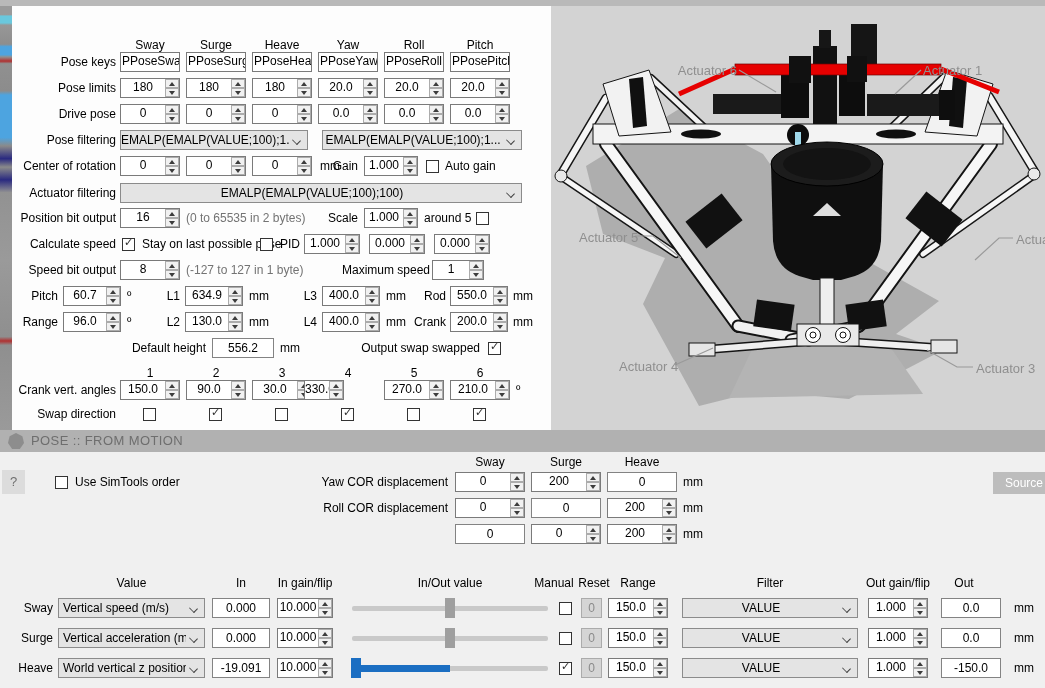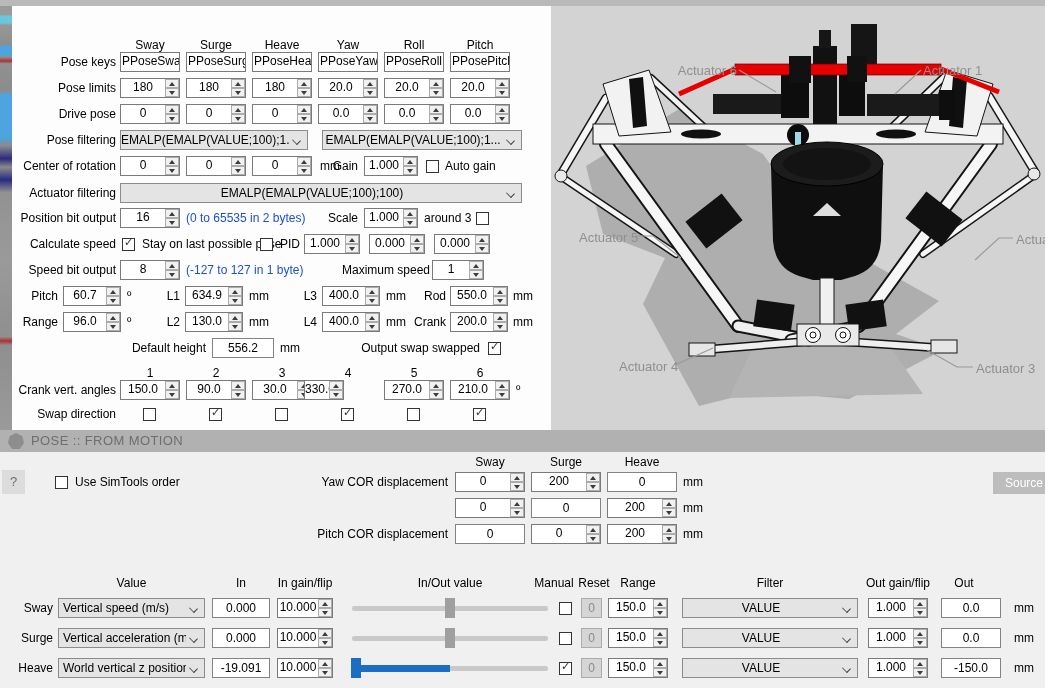--- a/index.html
+++ b/index.html
@@ -1,21 +1,21 @@
 <!DOCTYPE html>
 <html><head>
 <meta charset="utf-8">
 <style>
   html,body{margin:0;padding:0;background:#f0f0f0;font-family:"Liberation Sans","DejaVu Sans",sans-serif;}
   #stage{position:relative;width:1045px;height:688px;overflow:hidden;background:#f0f0f0;}
   .abs{position:absolute;}
   .lab{position:absolute;font-size:12px;line-height:20px;white-space:nowrap;color:#000;}
   .lab.r{text-align:right;}
   .lab.c{text-align:center;}
-  .lab.hint{color:#1d4ed8;}
+  .lab.hint{color:#737373;}
   
   #top-strip{left:0;top:0;width:1045px;height:6px;background:#b9b9b9;}
   #left-sliver{left:0;top:6px;width:12px;height:424px;background:
     linear-gradient(180deg,#9a9a9a 0%,#9a9a9a 2%,#6ac8dd 2.4%,#6ac8dd 4%,#979797 4.5%,#8e8e8e 9%,#4da4e0 9.6%,#4da4e0 11.5%,#909090 12%,#b03030 13%,#909090 13.6%,#8c8c8c 20%,#4da4e0 21%,#4da4e0 31%,#8a8a8a 33%,#2a2a80 36%,#8a8a8a 38%,#2a2a80 41%,#929292 44%,#9a9a9a 60%,#8f8f8f 78%,#b03030 79%,#8f8f8f 80%,#9a9a9a 100%);}
   
   #form-panel{left:12px;top:6px;width:539px;height:424px;background:#fdfdfd;}
   #form-header{position:absolute;left:0;top:0;width:539px;height:19px;background:#dcdcdc;color:#fff;
     font-size:13px;text-align:center;line-height:19px;letter-spacing:.6px;}
   .frow{position:absolute;left:0;width:539px;height:22px;}
   
@@ -321,21 +321,21 @@
           <span class="sv">1.000</span>
           <span class="sbtns">
             <span class="sb">
               <i class="tu"></i>
             </span>
             <span class="sb">
               <i class="td"></i>
             </span>
           </span>
         </div>
-      <span class="lab" style="left:412px">around 3</span>
+      <span class="lab" style="left:412px">around 5</span>
       <span class="cb" style="left:464px;top:4px"></span>
     </div>
 
     <div class="frow" style="top:228px">
       <span class="lab r" style="left:0;width:104px">Calculate speed</span>
       <span class="cb checked" style="left:110px;top:4px"></span>
       <span class="lab" style="left:130px">Stay on last possible pose</span>
       <span class="cb" style="left:248px;top:4px"></span>
       <span class="lab" style="left:268px">PID</span>
       <div class="spin" style="left:292px;width:56px">
@@ -746,20 +746,21 @@
             <i class="tu"></i>
           </span>
           <span class="sb">
             <i class="td"></i>
           </span>
         </span>
       </div>
     <div class="ro" style="left:607px;top:20px;width:70px">0</div>
     <span class="lab" style="left:683px;top:20px">mm</span>
 
+    <span class="lab r" style="left:300px;top:46px;width:148px">Roll COR displacement</span>
     <div class="spin" style="left:455px;top:46px;width:70px">
         <span class="sv">0</span>
         <span class="sbtns">
           <span class="sb">
             <i class="tu"></i>
           </span>
           <span class="sb">
             <i class="td"></i>
           </span>
         </span>
@@ -771,21 +772,20 @@
           <span class="sb">
             <i class="tu"></i>
           </span>
           <span class="sb">
             <i class="td"></i>
           </span>
         </span>
       </div>
     <span class="lab" style="left:683px;top:46px">mm</span>
 
-    <span class="lab r" style="left:300px;top:72px;width:148px">Pitch COR displacement</span>
     <div class="ro" style="left:455px;top:72px;width:70px">0</div>
     <div class="spin" style="left:531px;top:72px;width:70px">
         <span class="sv">0</span>
         <span class="sbtns">
           <span class="sb">
             <i class="tu"></i>
           </span>
           <span class="sb">
             <i class="td"></i>
           </span>

